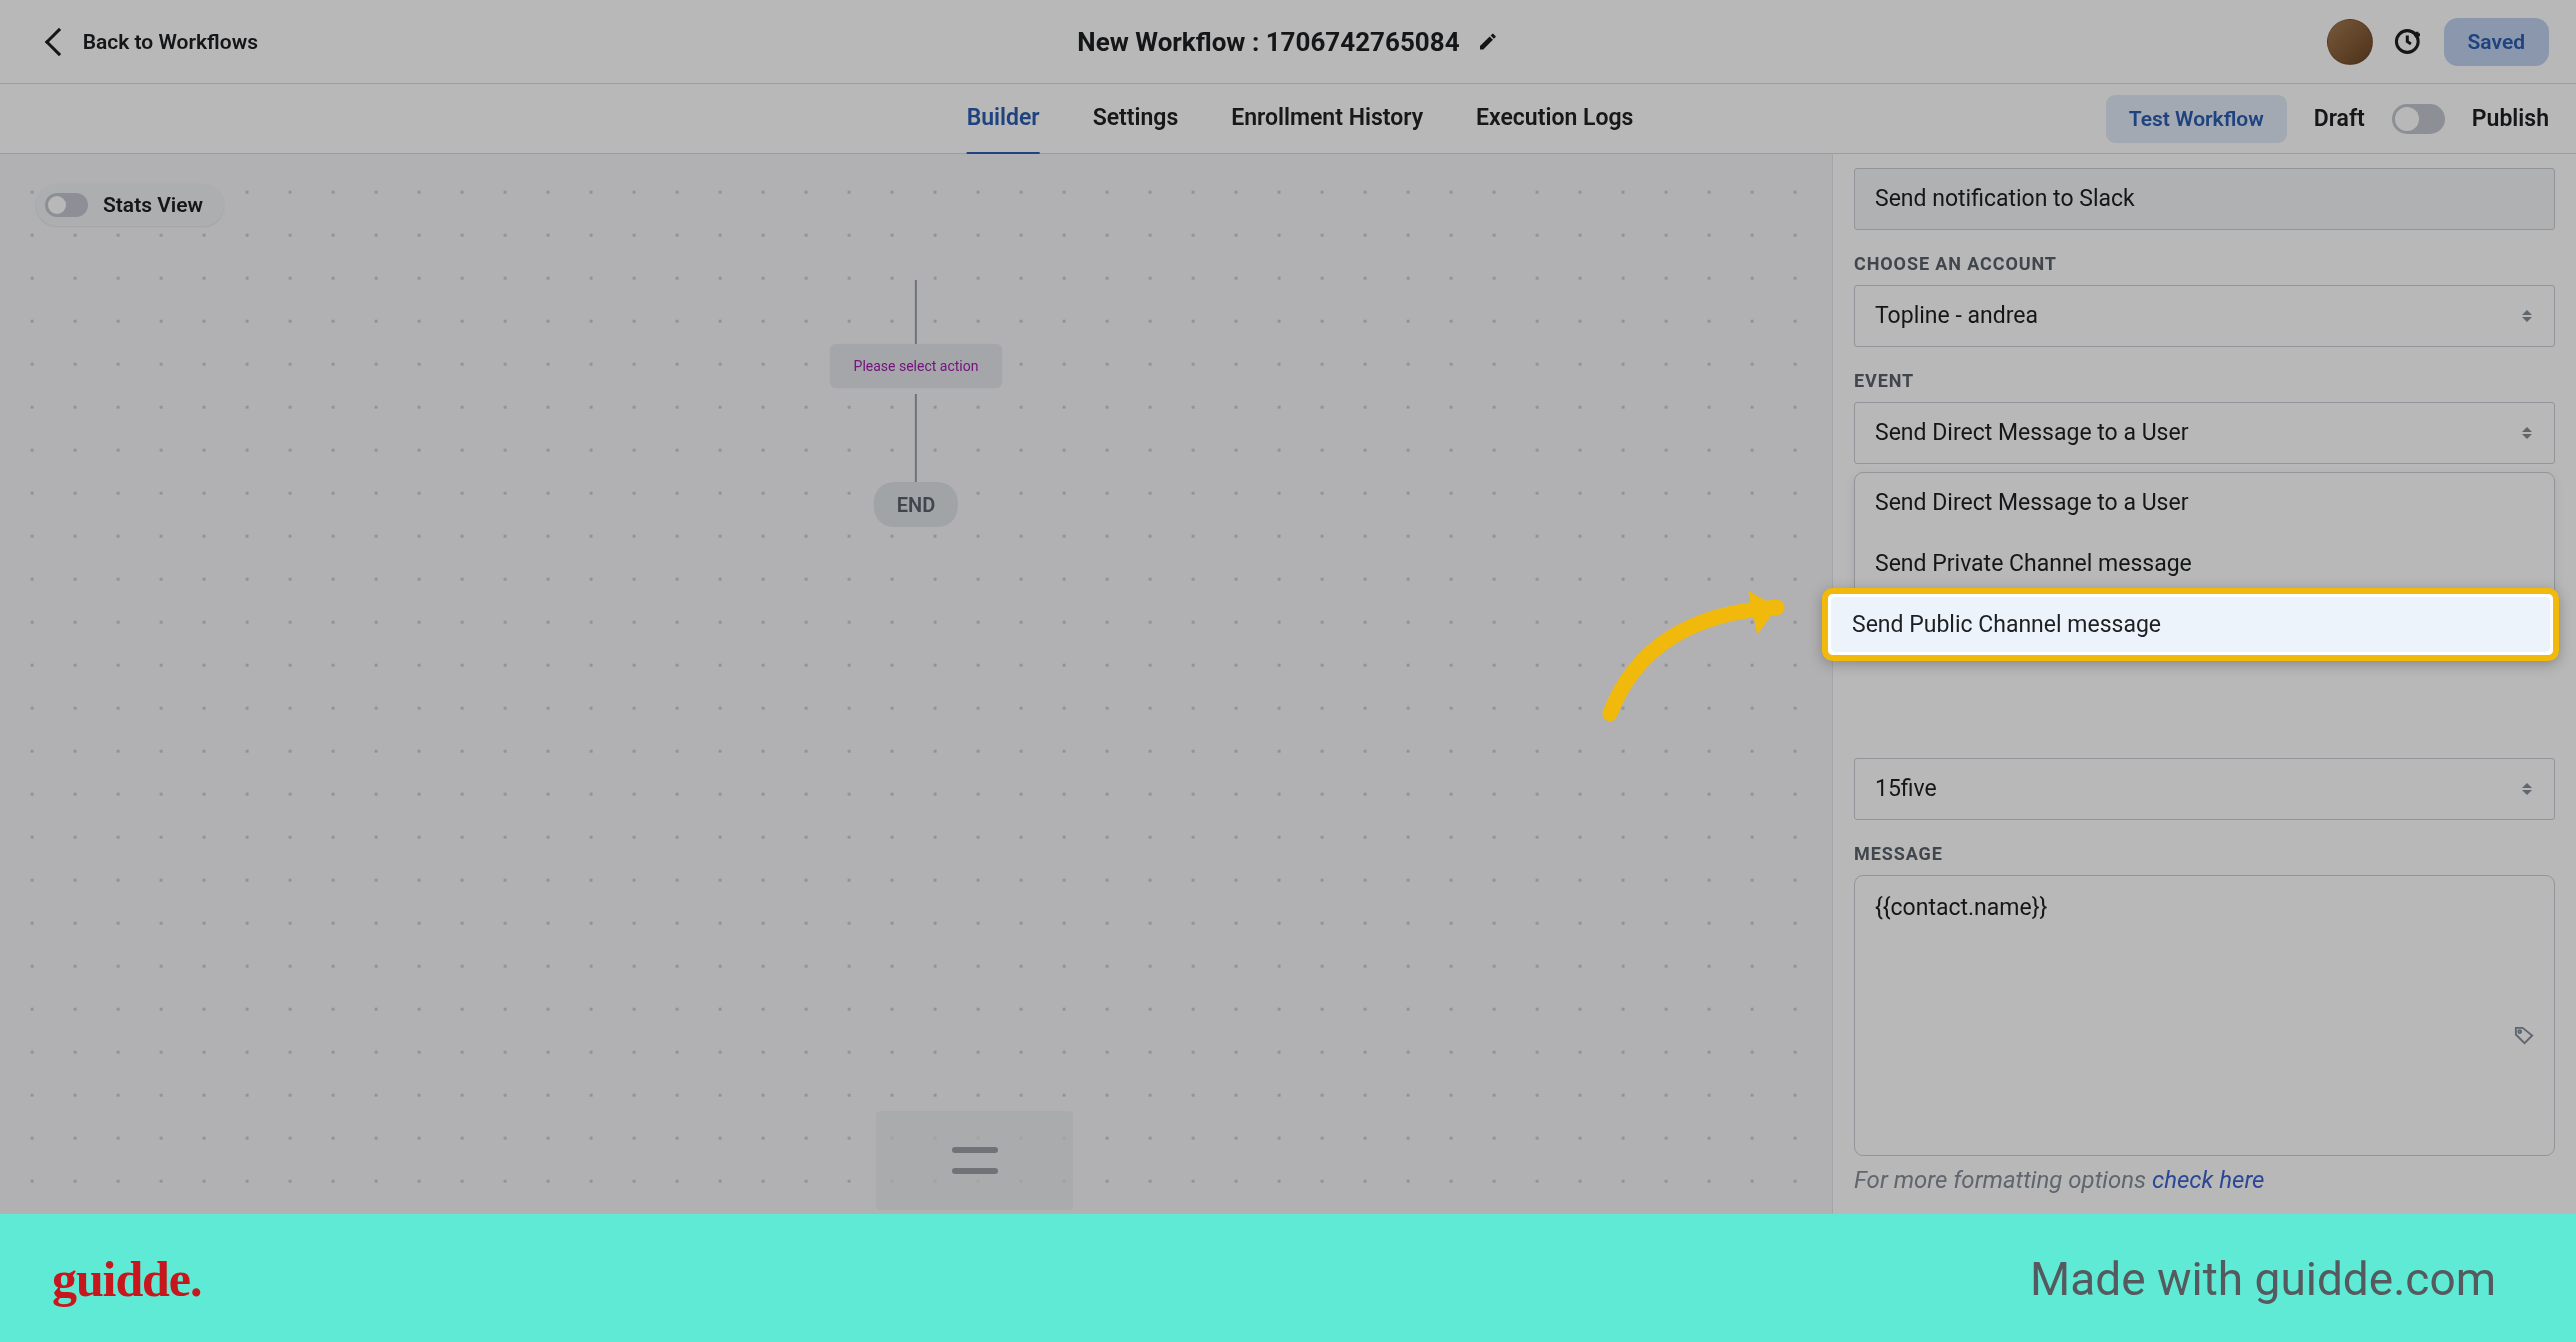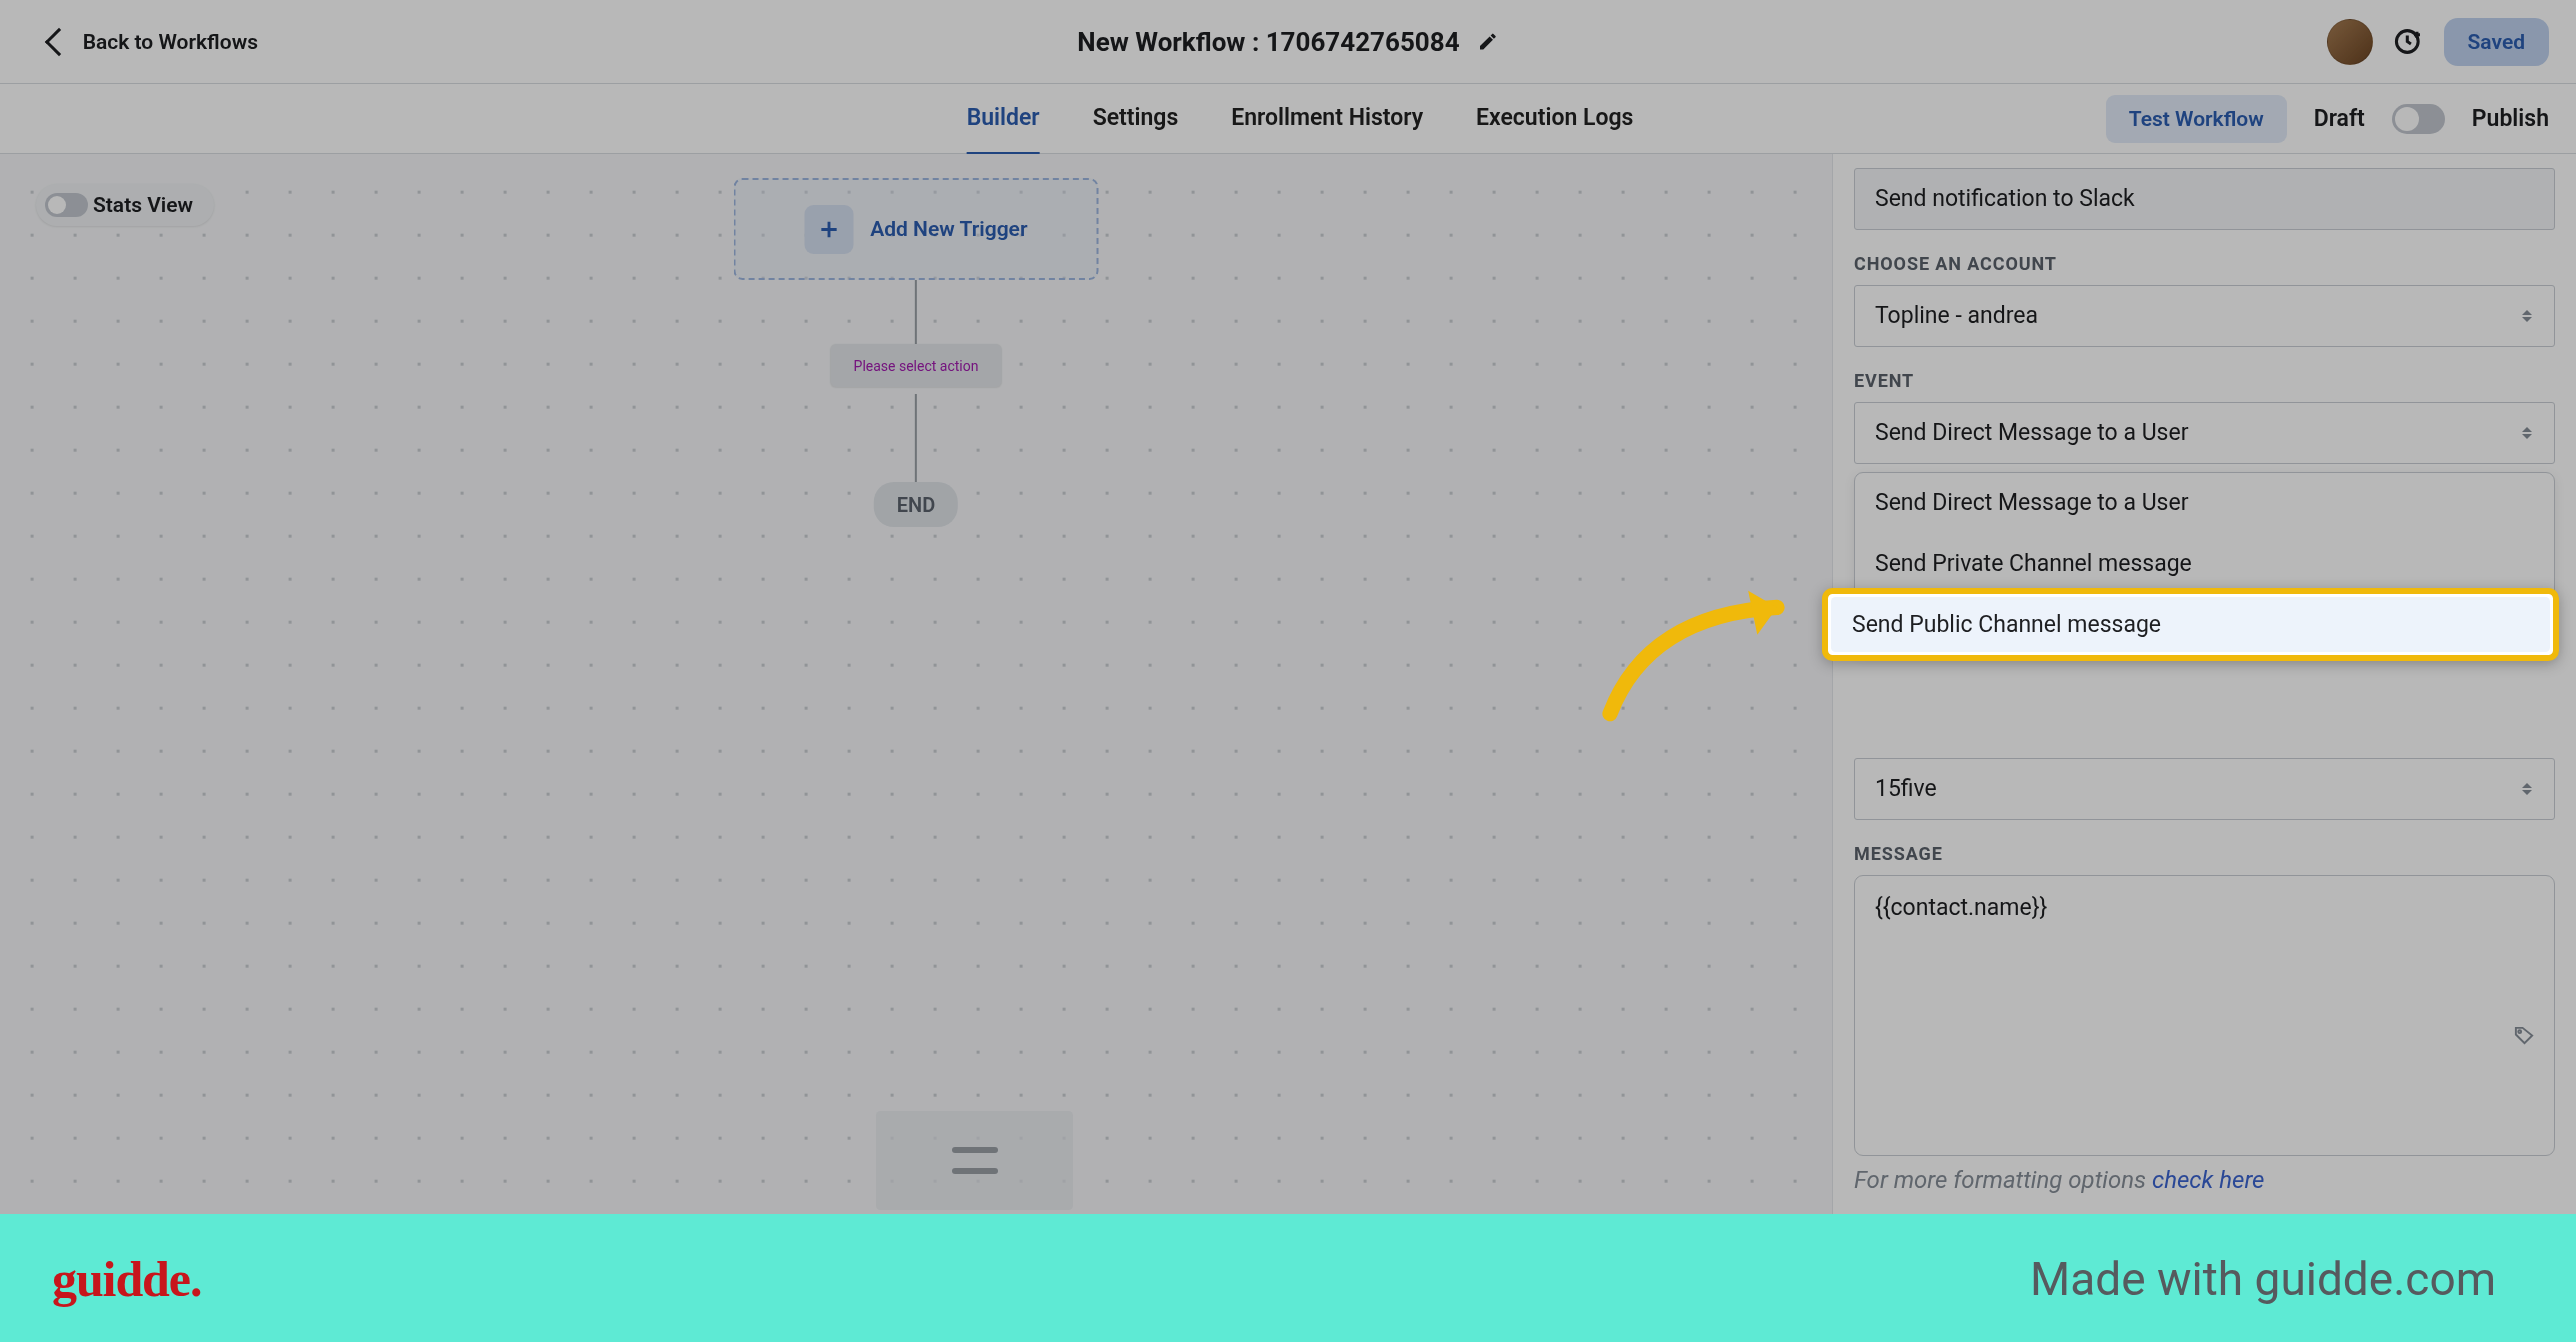--- a/index.html
+++ b/index.html
@@ -170,21 +170,21 @@
     background-image:
       radial-gradient(circle, rgba(120,130,140,0.35) 1.5px, transparent 1.5px);
     background-size: 43px 43px;
     background-position: 10.6px 16.7px;
   }
   .stats-pill {
     position: absolute;
     top: 30px; left: 36px;
     display: flex;
     align-items: center;
-    gap: 5px;
+    gap: 15px;
     background: #f0f2f4;
     border-radius: 30px;
     padding: 9px 21px 9px 9px;
     box-shadow: 0 0.8px 2.3px rgba(0,0,0,0.1);
   }
   .stats-toggle {
     width: 43px; height: 24px;
     border-radius: 12px;
     background: #c2c7cf;
     position: relative;
@@ -531,28 +531,20 @@
   </div>
 
   <div class="main">
 
     <div class="canvas">
       <div class="stats-pill">
         <div class="stats-toggle"></div>
         <span class="stats-label">Stats View</span>
       </div>
 
-      <div class="trigger-box">
-        <div class="plus-btn">
-          <svg viewBox="0 0 24 24">
-              <path d="M12 4v16M4 12h16"></path>
-            </svg>
-        </div>
-        <span class="trigger-label">Add New Trigger</span>
-      </div>
       <div class="connector-line"></div>
       <div class="select-action-box">Please select action</div>
       <div class="connector-line2"></div>
       <div class="end-box">END</div>
 
       <div class="minimap">
         <div class="bar"></div>
         <div class="bar"></div>
       </div>
 

